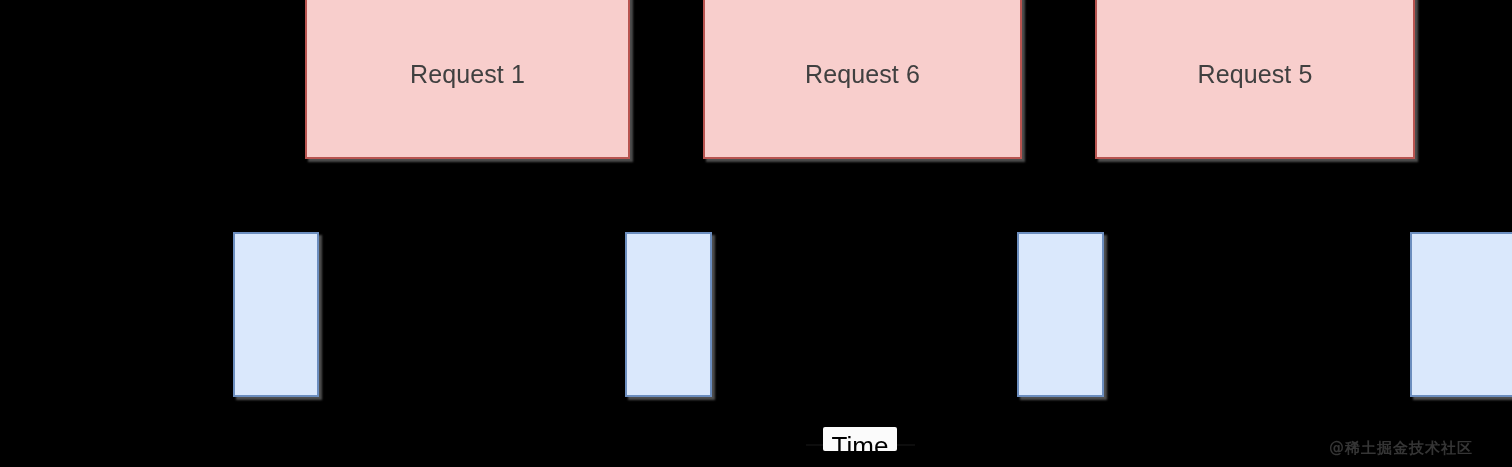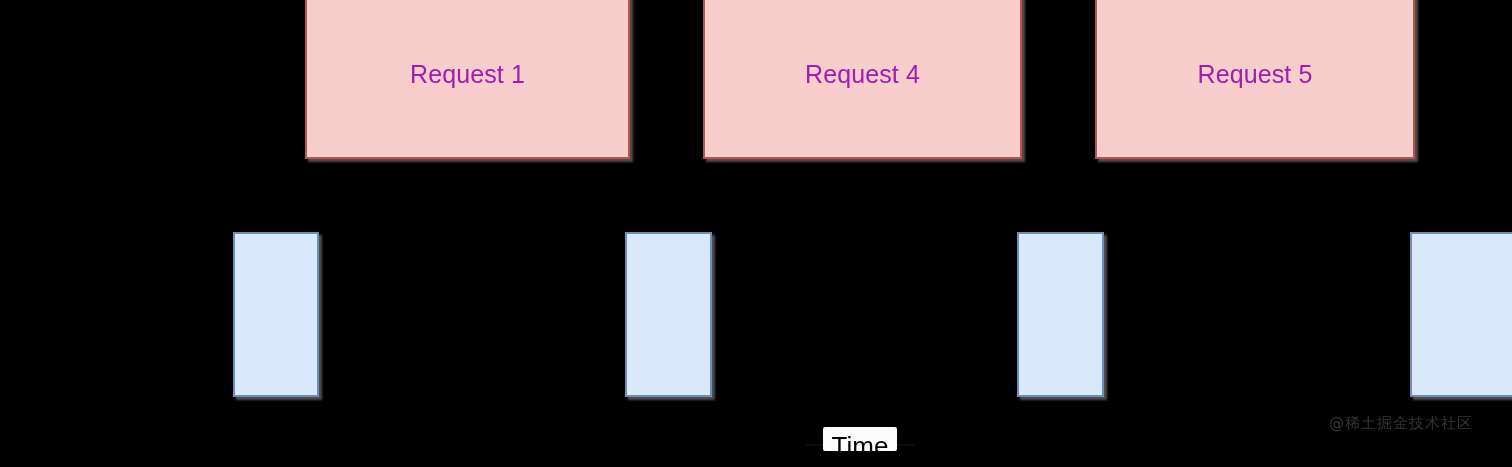--- a/index.html
+++ b/index.html
@@ -29,21 +29,21 @@
     border: 2px solid #b85450;
     display: flex;
     align-items: center;
     justify-content: center;
     box-shadow: 3px 3px 2px rgba(90,90,90,0.85);
   }
   .req-label {
     font-family: "Liberation Sans", sans-serif;
     font-size: 25px;
     line-height: 1.1;
-    color: #a21caf;
+    color: #404040;
     letter-spacing: 0.1px;
     white-space: nowrap;
   }
 
   
   .tick-box {
     position: absolute;
     box-sizing: border-box;
     background: #dae8fc;
     border: 2px solid #6c8ebf;
@@ -84,31 +84,31 @@
 </head>
 <body>
 
 <div id="canvas">
 
   <div class="req-box" style="left:305px; top:-10px; width:325px; height:169px;">
     <span class="req-label">Request 1</span>
   </div>
 
   <div class="req-box" style="left:703px; top:-10px; width:319px; height:169px;">
-    <span class="req-label">Request 4</span>
+    <span class="req-label">Request 6</span>
   </div>
 
   <div class="req-box" style="left:1095px; top:-10px; width:320px; height:169px;">
     <span class="req-label">Request 5</span>
   </div>
 
   <div class="tick-box" style="left:233px; top:232px; width:86px; height:165px;"></div>
   <div class="tick-box" style="left:625px; top:232px; width:87px; height:165px;"></div>
   <div class="tick-box" style="left:1017px; top:232px; width:87px; height:165px;"></div>
   <div class="tick-box" style="left:1410px; top:232px; width:104px; height:165px;"></div>
 
   <div class="axis-line" style="left:806px; top:444px; width:20px;"></div>
   <div class="axis-line" style="left:893px; top:444px; width:22px;"></div>
   <div class="time-label" style="left:823px; top:427px; width:74px; height:24px;">Time</div>
 
-  <div class="watermark" style="left:1329px; top:414px;">@稀土掘金技术社区</div>
+  <div class="watermark" style="left:1329px; top:439px;font-weight:bold;">@稀土掘金技术社区</div>
 
 </div>
 
 </body></html>

